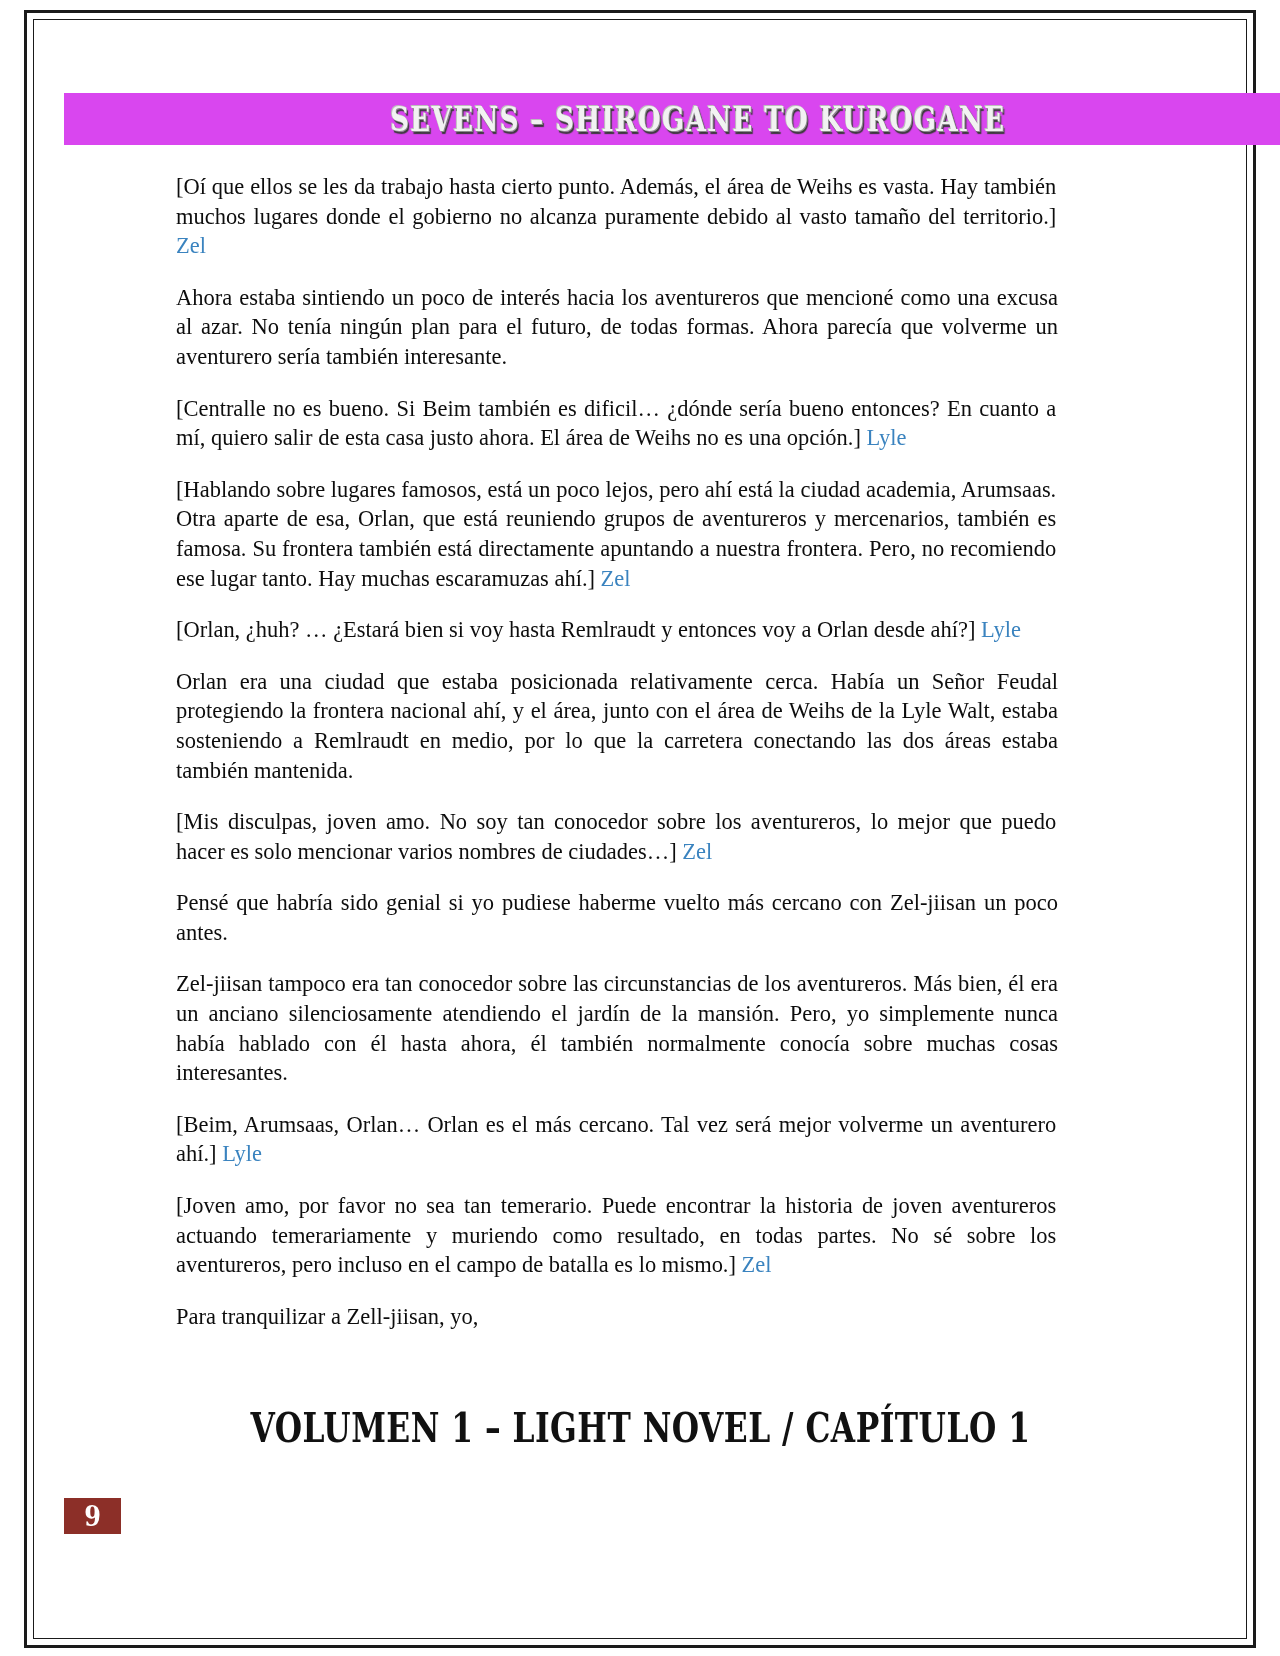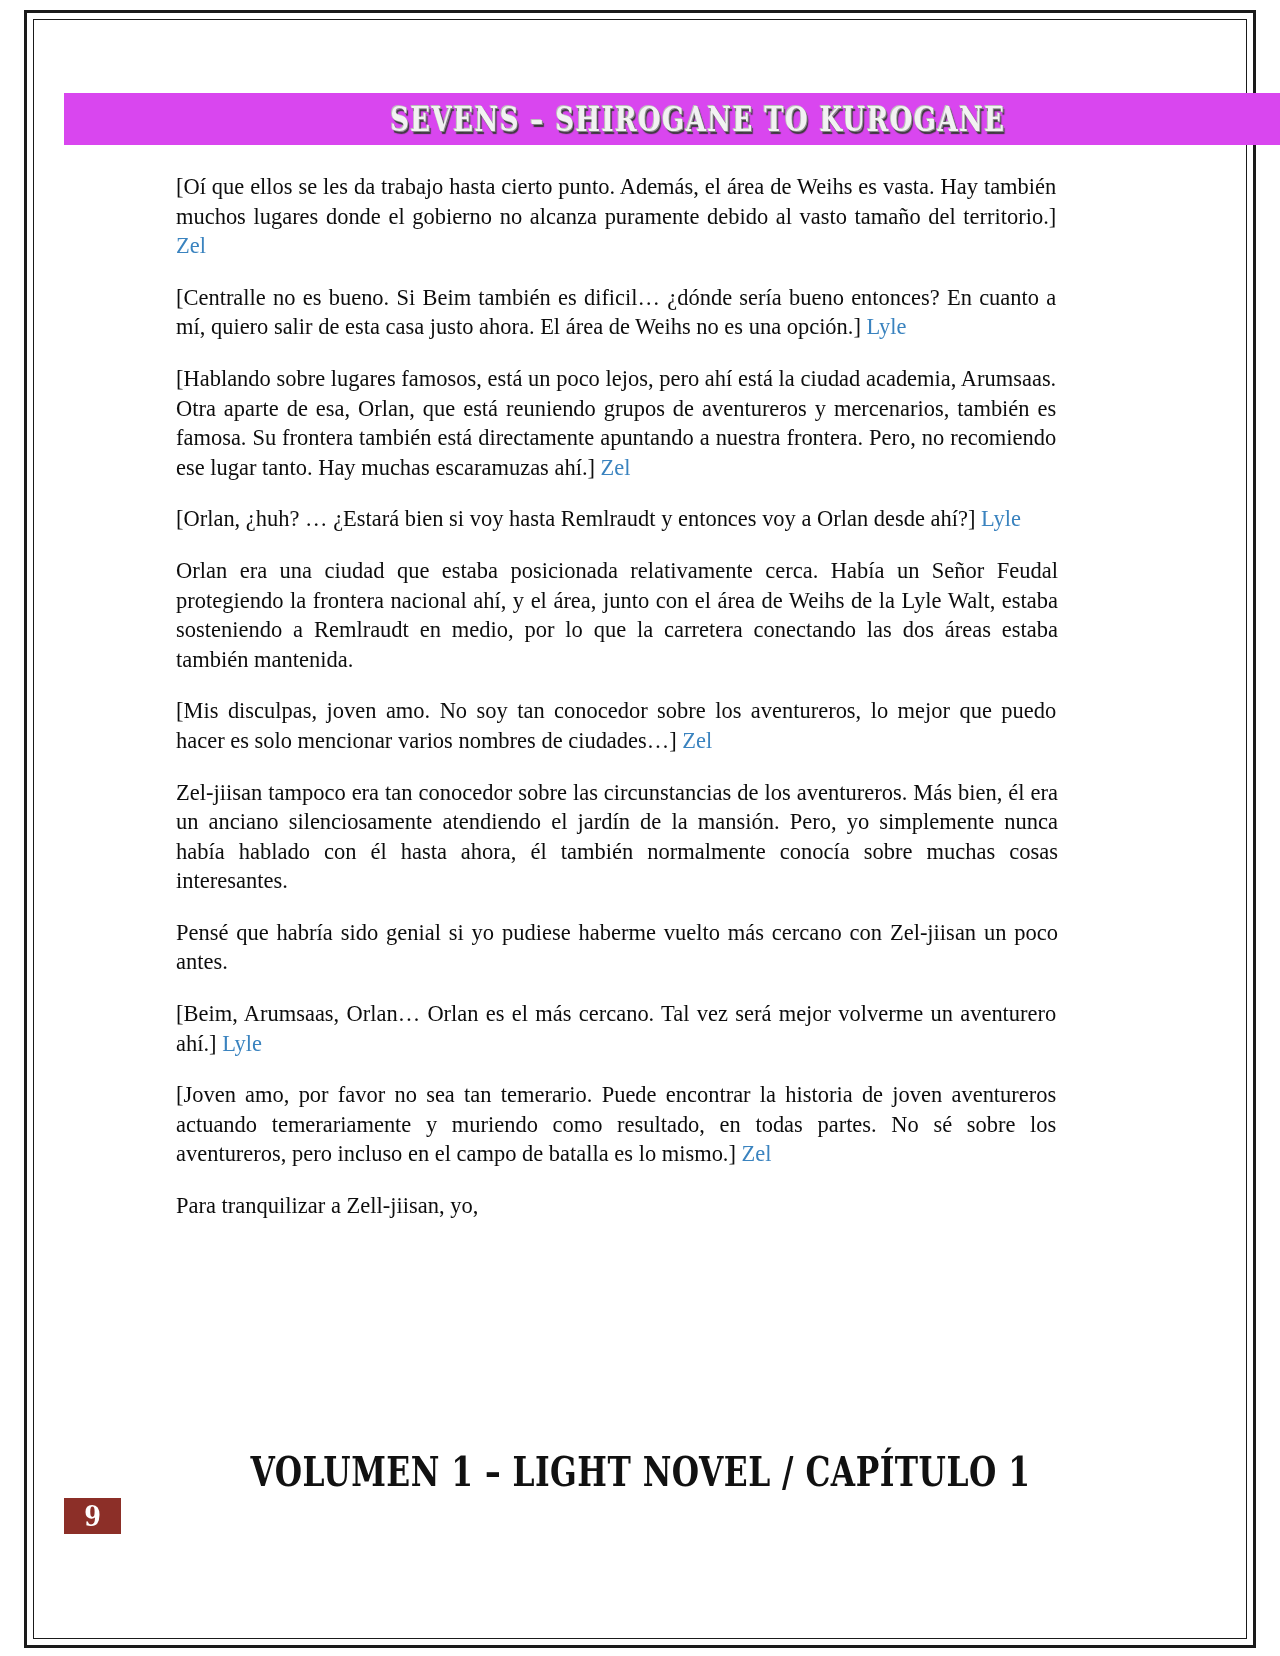--- a/index.html
+++ b/index.html
@@ -99,21 +99,21 @@
   }
   .speaker {
     color: #3a83bf;
   }
 
   
   .footer-title {
     position: absolute;
     left: 0;
     right: 0;
-    top: 1452px;
+    top: 1408px;
     text-align: center;
   }
   .footer-title span {
     display: inline-block;
     font-family: "DejaVu Serif", "Liberation Serif", serif;
     font-weight: bold;
     font-size: 33px;
     letter-spacing: 0.5px;
     color: #111111;
     text-transform: uppercase;
@@ -148,27 +148,28 @@
 
   <div class="frame-outer"></div>
   <div class="frame-inner"></div>
 
   <div class="header-bar">
     <div class="header-title">SEVENS – SHIROGANE TO KUROGANE</div>
   </div>
 
   <div class="content" id="content">
       <p class="para tight"><span>[Oí que ellos se les da trabajo hasta cierto punto. Además, el área de Weihs es vasta. Hay también muchos lugares donde el gobierno no alcanza puramente debido al vasto tamaño del territorio.] </span><span class="speaker" style="color: rgb(58, 131, 191);">Zel</span></p>
+      <p class="para"><span>Ahora estaba sintiendo un poco de interés hacia los aventureros que mencioné como una excusa al azar. No tenía ningún plan para el futuro, de todas formas. Ahora parecía que volverme un aventurero sería también interesante.</span></p>
       <p class="para tight"><span>[Centralle no es bueno. Si Beim también es dificil… ¿dónde sería bueno entonces? En cuanto a mí, quiero salir de esta casa justo ahora. El área de Weihs no es una opción.] </span><span class="speaker" style="color: rgb(58, 131, 191);">Lyle</span></p>
       <p class="para tight"><span>[Hablando sobre lugares famosos, está un poco lejos, pero ahí está la ciudad academia, Arumsaas. Otra aparte de esa, Orlan, que está reuniendo grupos de aventureros y mercenarios, también es famosa. Su frontera también está directamente apuntando a nuestra frontera. Pero, no recomiendo ese lugar tanto. Hay muchas escaramuzas ahí.] </span><span class="speaker" style="color: rgb(58, 131, 191);">Zel</span></p>
       <p class="para tight"><span>[Orlan, ¿huh? … ¿Estará bien si voy hasta Remlraudt y entonces voy a Orlan desde ahí?] </span><span class="speaker" style="color: rgb(58, 131, 191);">Lyle</span></p>
       <p class="para"><span>Orlan era una ciudad que estaba posicionada relativamente cerca. Había un Señor Feudal protegiendo la frontera nacional ahí, y el área, junto con el área de Weihs de la Lyle Walt, estaba sosteniendo a Remlraudt en medio, por lo que la carretera conectando las dos áreas estaba también mantenida.</span></p>
       <p class="para tight"><span>[Mis disculpas, joven amo. No soy tan conocedor sobre los aventureros, lo mejor que puedo hacer es solo mencionar varios nombres de ciudades…] </span><span class="speaker" style="color: rgb(58, 131, 191);">Zel</span></p>
+      <p class="para"><span>Pensé que habría sido genial si yo pudiese haberme vuelto más cercano con Zel-jiisan un poco antes.</span></p>
       <p class="para"><span>Zel-jiisan tampoco era tan conocedor sobre las circunstancias de los aventureros. Más bien, él era un anciano silenciosamente atendiendo el jardín de la mansión. Pero, yo simplemente nunca había hablado con él hasta ahora, él también normalmente conocía sobre muchas cosas interesantes.</span></p>
-      <p class="para"><span>Pensé que habría sido genial si yo pudiese haberme vuelto más cercano con Zel-jiisan un poco antes.</span></p>
       <p class="para tight"><span>[Beim, Arumsaas, Orlan… Orlan es el más cercano. Tal vez será mejor volverme un aventurero ahí.] </span><span class="speaker" style="color: rgb(58, 131, 191);">Lyle</span></p>
       <p class="para tight"><span>[Joven amo, por favor no sea tan temerario. Puede encontrar la historia de joven aventureros actuando temerariamente y muriendo como resultado, en todas partes. No sé sobre los aventureros, pero incluso en el campo de batalla es lo mismo.] </span><span class="speaker" style="color: rgb(58, 131, 191);">Zel</span></p>
       <p class="para"><span>Para tranquilizar a Zell-jiisan, yo,</span></p>
     </div>
 
   <div class="footer-title">
     <span>VOLUMEN 1 – LIGHT NOVEL / CAPÍTULO 1</span>
   </div>
 
   <div class="page-number-box">

